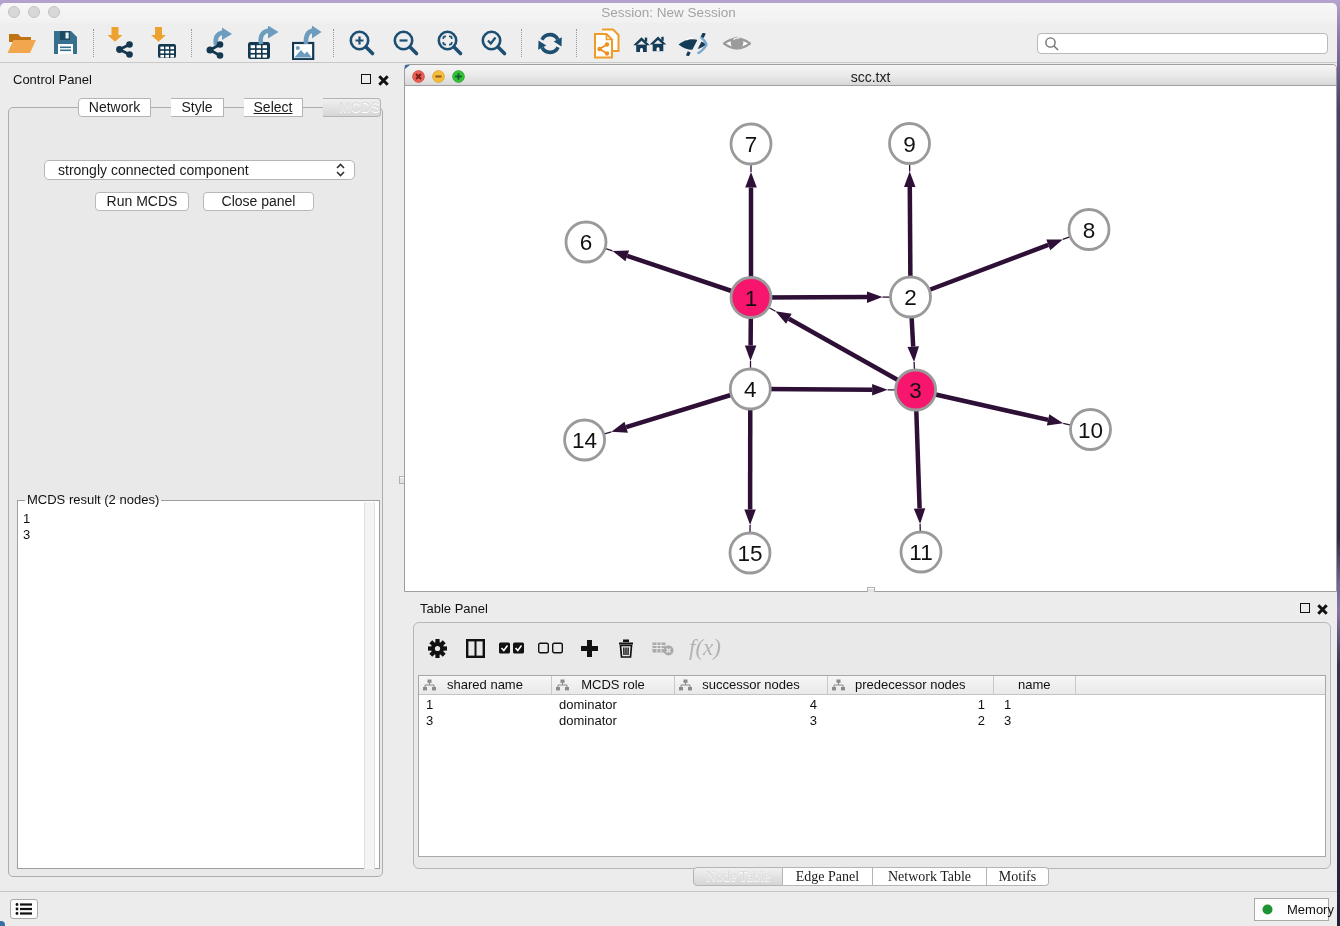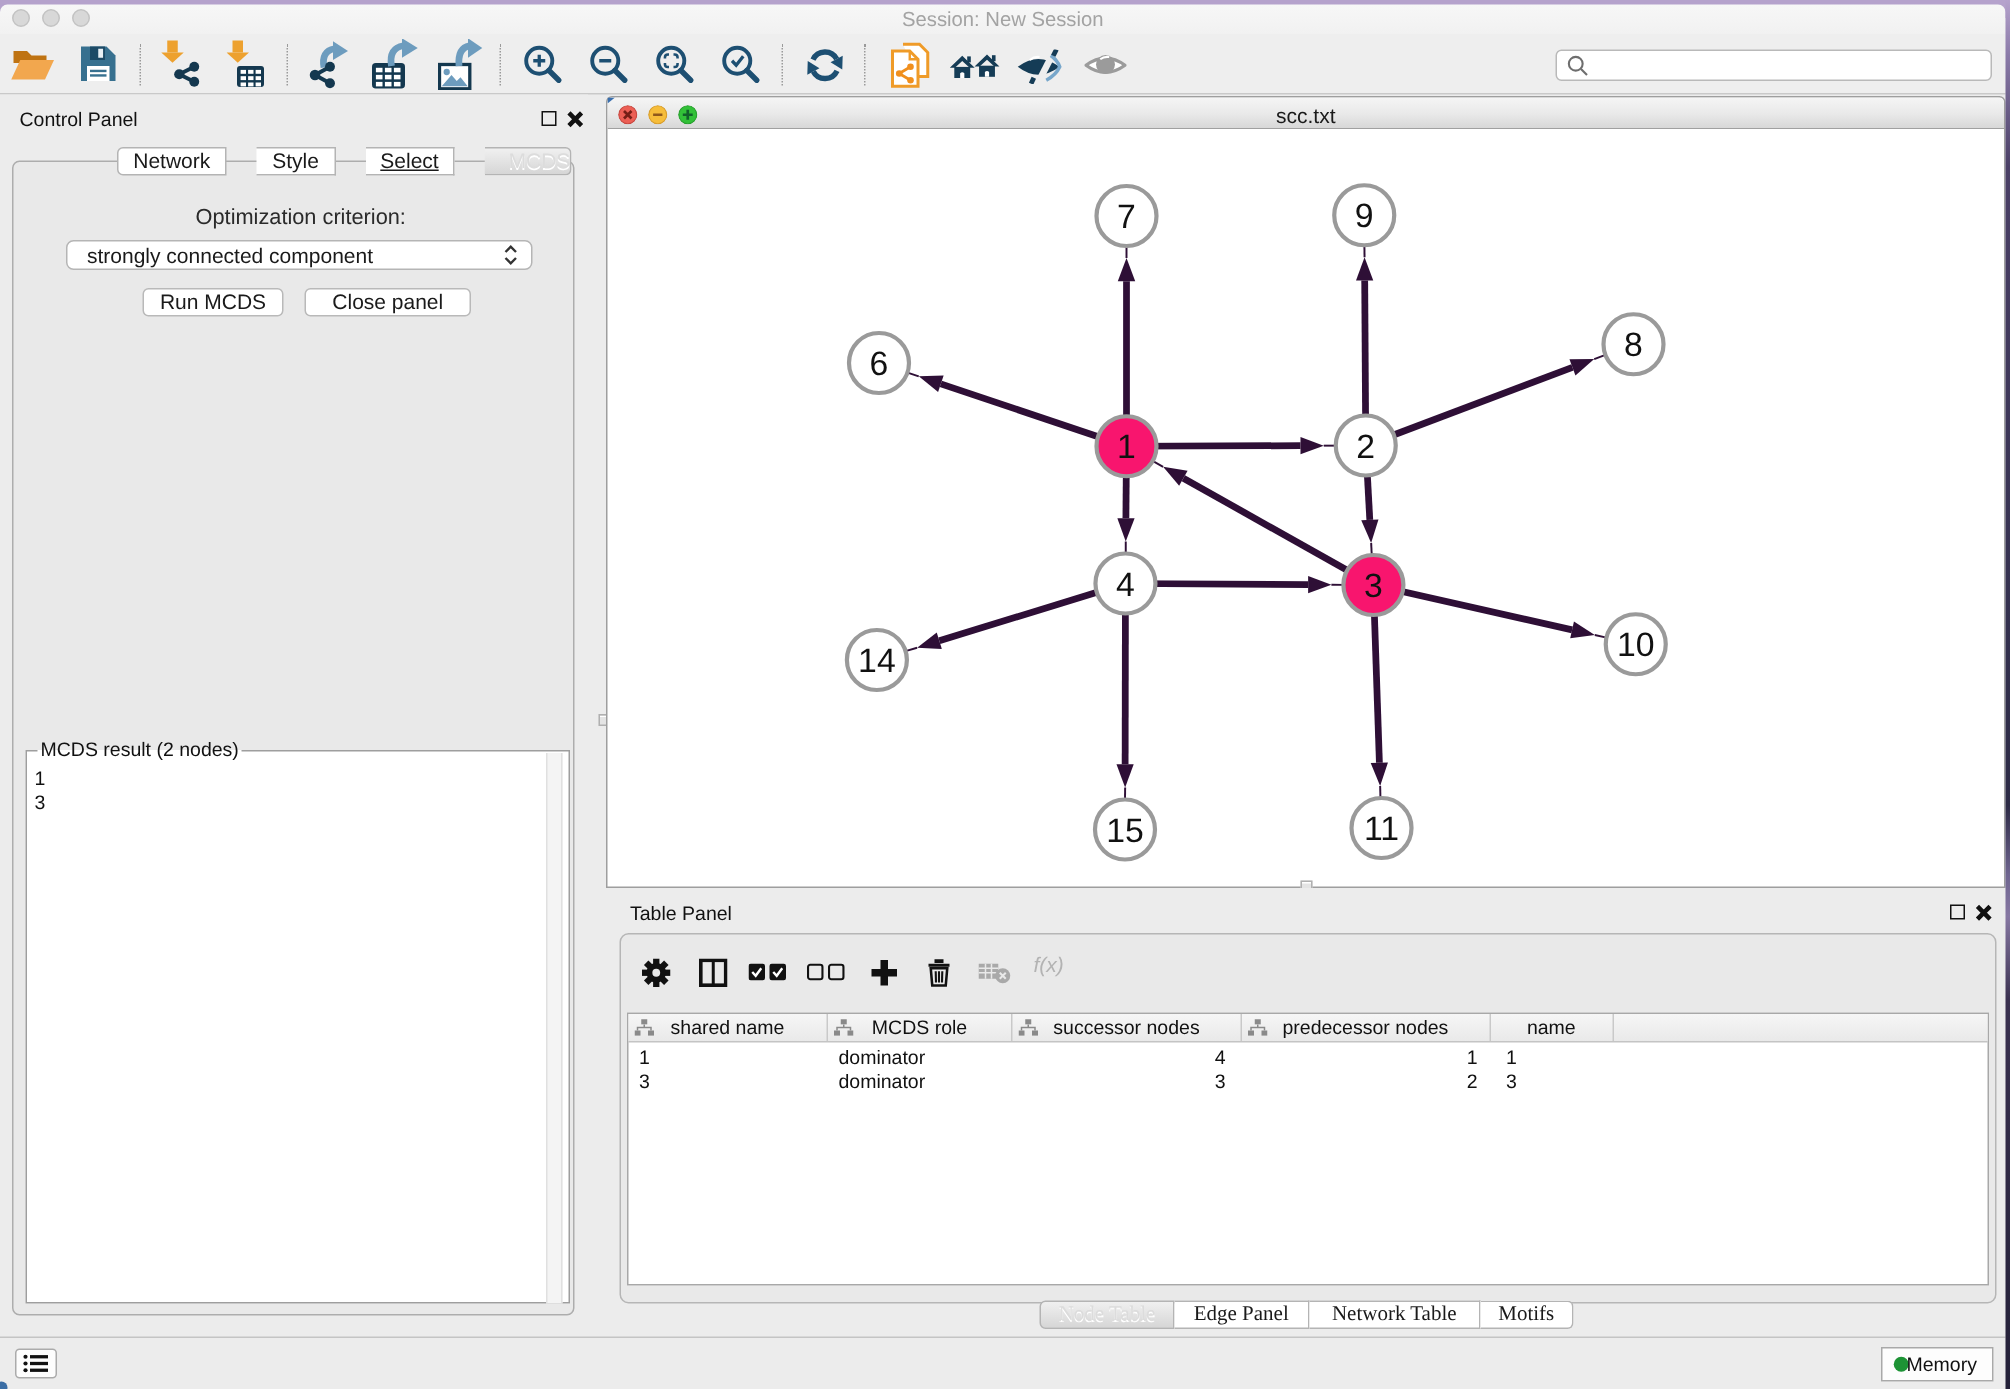--- a/index.html
+++ b/index.html
@@ -219,21 +219,20 @@
   <div class="abs" style="left:377px; top:10px;"><svg width="13" height="13" viewBox="0 0 13 13">
         <path d="M2.3 2.3 L10.7 10.7 M10.7 2.3 L2.3 10.7" stroke="#111" stroke-width="3"></path>
       </svg></div>
   <div class="abs" id="cp-pane"></div>
   <div class="tabbar" style="left:78px; top:35px;gap:20px;">
     <div class="tab first" style="width:73px;">Network</div>
     <div class="tab" style="width:53px;">Style</div>
     <div class="tab" style="width:59px;text-decoration:underline;">Select</div>
     <div class="tab last sel" style="width:58px;padding-left:16px;">MCDS</div>
   </div>
-  <div class="abs" id="opt-label">Optimization criterion:</div>
   <div class="abs" id="opt-select">strongly connected component<svg width="11" height="14" viewBox="0 0 11 14" style="position:absolute;right:8px;top:2px;">
         <path d="M2 5 L5.5 1.5 L9 5" fill="none" stroke="#333" stroke-width="1.6"></path>
         <path d="M2 9 L5.5 12.5 L9 9" fill="none" stroke="#333" stroke-width="1.6"></path>
       </svg></div>
   <div class="btn" style="left:95px; top:129px; width:94px;">Run MCDS</div>
   <div class="btn" style="left:203px; top:129px; width:111px;">Close panel</div>
   <div class="abs" id="mcds-box">
     <div style="position:absolute; left:5px; top:10px; font-size:13px; line-height:16px; color:#111;">1<br>3</div>
     <div id="mcds-scroll"></div>
   </div>
@@ -384,21 +383,21 @@
         </svg>
 <svg style="position:absolute; left:238px; top:17px;" width="22" height="16" viewBox="0 0 22 16">
           <rect x="0.5" y="2.5" width="13" height="10" fill="#a9a9a9"></rect>
           <line x1="0.5" y1="5.5" x2="13.5" y2="5.5" stroke="#e9e9e9" stroke-width="1"></line>
           <line x1="0.5" y1="8.5" x2="13.5" y2="8.5" stroke="#e9e9e9" stroke-width="1"></line>
           <line x1="5" y1="2.5" x2="5" y2="12.5" stroke="#e9e9e9" stroke-width="1"></line>
           <line x1="9" y1="2.5" x2="9" y2="12.5" stroke="#e9e9e9" stroke-width="1"></line>
           <circle cx="16.5" cy="10.5" r="5" fill="#a9a9a9"></circle>
           <path d="M14.5 8.5 L18.5 12.5 M18.5 8.5 L14.5 12.5" stroke="#e9e9e9" stroke-width="1.4"></path>
         </svg>
-<div style="position:absolute; left:275px; top:12px; font-family:Liberation Sans, sans-serif; font-style:italic; font-size:14px; color:#b3b3b3;">f(x)</div>
+<div style="position:absolute; left:275px; top:12px; font-family:Liberation Serif, serif; font-style:italic; font-size:23px; color:#b3b3b3;">f(x)</div>
       </div>
     <div id="tp-table">
       <div id="tp-header">
           <div class="th" style="left:0.0px; width:133.0px;"><svg class="hicon" viewBox="0 0 13 12">
               <rect x="4.5" y="0.5" width="4" height="3.4" fill="#8a8a8a"></rect>
               <rect x="0" y="8" width="4" height="3.4" fill="#8a8a8a"></rect>
               <rect x="9" y="8" width="4" height="3.4" fill="#8a8a8a"></rect>
               <path d="M6.5 4 V6 M2 8 V6 H11 V8" stroke="#8a8a8a" stroke-width="1" fill="none"></path>
             </svg>shared name</div>
 <div class="th" style="left:133.0px; width:123.0px;"><svg class="hicon" viewBox="0 0 13 12">
@@ -452,17 +451,17 @@
         <circle cx="2" cy="11.5" r="1.4" fill="#111"></circle>
         <rect x="5" y="1.4" width="12" height="2.2" fill="#111"></rect>
         <rect x="5" y="5.9" width="12" height="2.2" fill="#111"></rect>
         <rect x="5" y="10.4" width="12" height="2.2" fill="#111"></rect>
       </svg>
     </div>
   <div id="memobtn">
       <svg width="11" height="11" viewBox="0 0 11 11" style="position:absolute;left:7px;top:5px;">
         <circle cx="5.5" cy="5.5" r="5" fill="#1d9335"></circle>
       </svg>
-      <span style="position:absolute;left:16px;top:3px;">Memory</span>
+      <span style="position:absolute;left:32px;top:3px;">Memory</span>
     </div>
 </div>
 <div class="abs" id="deskRight"></div>
 <div class="abs" style="left:-3px; top:921px; width:8px; height:8px; border-radius:50%; background:#3b6ea5;"></div>
 
 </body></html>

